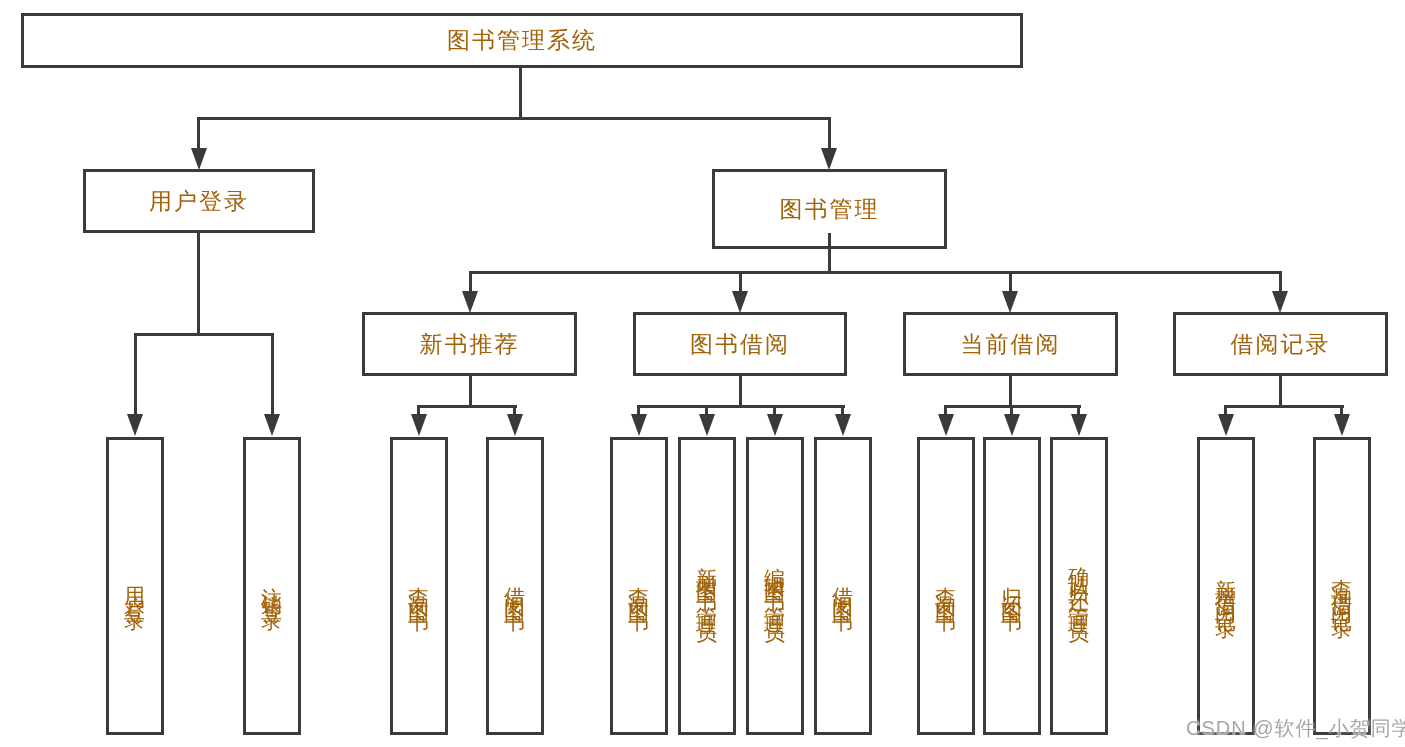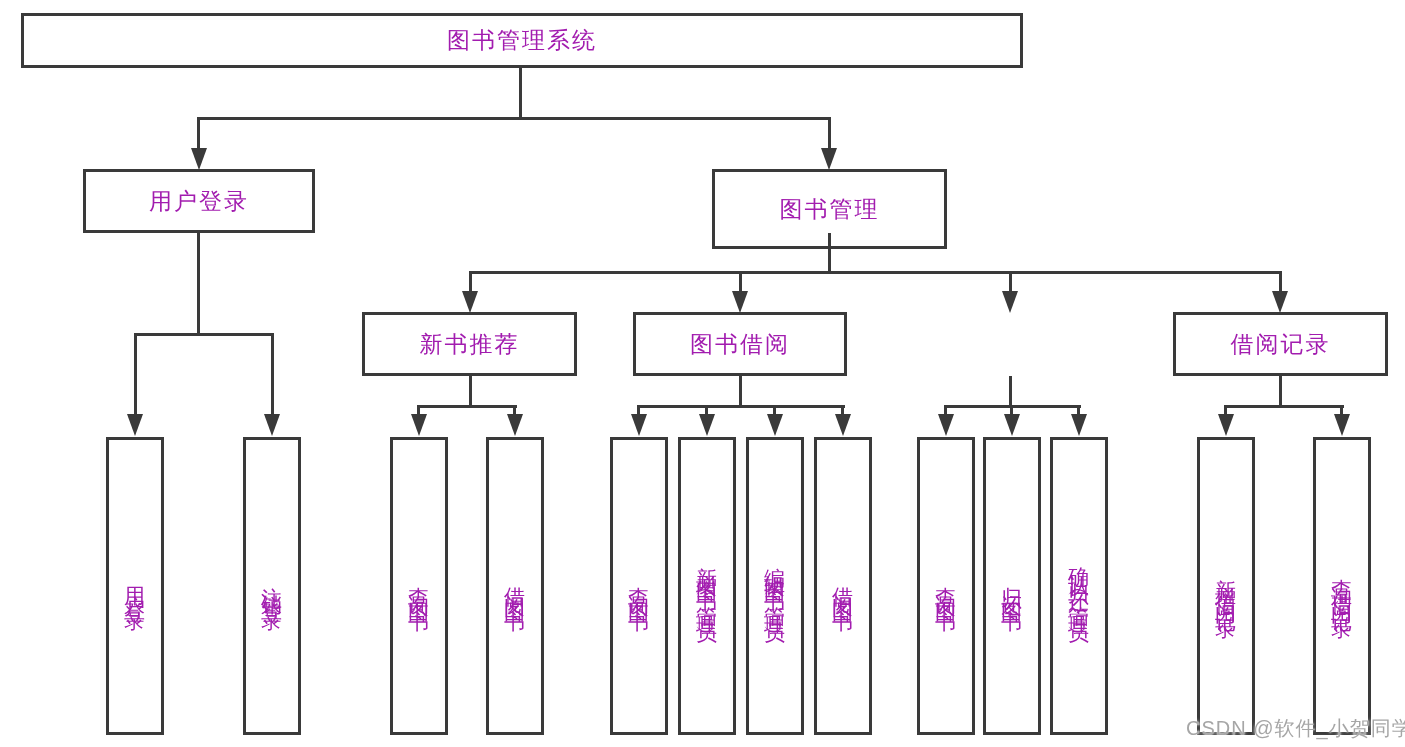--- a/index.html
+++ b/index.html
@@ -13,21 +13,21 @@
   }
   
   .box {
     position: absolute;
     box-sizing: border-box;
     border: 3px solid #3a3a3a;
     background: #ffffff;
     display: flex;
     align-items: center;
     justify-content: center;
-    color: #a21caf;
+    color: #a16207;
   }
   .hbox { font-size: 23px; letter-spacing: 2px; }
   .leaf {
     width: 58px; top: 437px; height: 298px;
     font-size: 21px;
   }
   .leaf span {
     writing-mode: vertical-rl;
     text-orientation: upright;
     letter-spacing: 8px;
@@ -73,20 +73,23 @@
   </div>
 
   <div class="box hbox" style="left:633px; top:312px; width:214px; height:64px;">
     <span>图书借阅</span>
   </div>
 
   <div class="box hbox" style="left:362px; top:312px; width:215px; height:64px;">
     <span>新书推荐</span>
   </div>
 
+  <div class="box hbox" style="left:903px; top:312px; width:215px; height:64px;">
+    <span>当前借阅</span>
+  </div>
 
   <div class="box hbox" style="left:1173px; top:312px; width:215px; height:64px;">
     <span>借阅记录</span>
   </div>
 
   <div class="box leaf" style="left:106px;">
     <span>用户登录</span>
   </div>
   <div class="box leaf" style="left:243px;">
     <span>注销登录</span>

